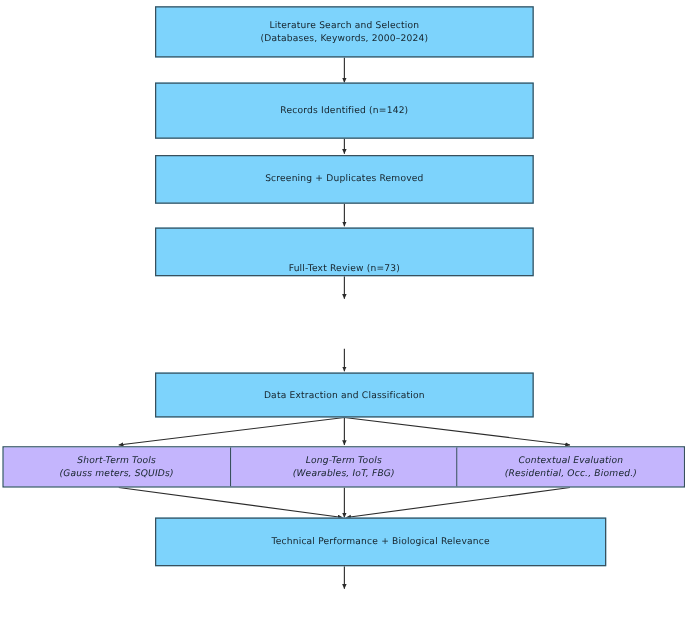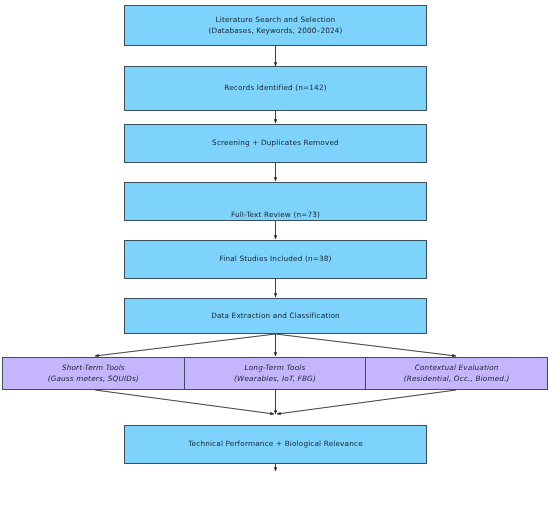--- a/index.html
+++ b/index.html
@@ -113,41 +113,38 @@
   </div>
 
   <div class="node" style="left:124px; top:124px; width:303px; height:39px;">
     <span class="node-label">Screening + Duplicates Removed</span>
   </div>
 
   <div class="node" style="left:124px; top:182px; width:303px; height:39px;align-items:flex-end;">
     <span class="node-label">Full-Text Review (n=73)</span>
   </div>
 
-  <div class="node" style="left:124px; top:240px; width:303px; height:39px;">
-    <span class="node-label">Final Studies Included (n=38)</span>
-  </div>
 
   <div class="node" style="left:124px; top:298px; width:303px; height:36px;">
     <span class="node-label">Data Extraction and Classification</span>
   </div>
 
   <div class="branch-row" style="left:2px; top:357px; width:546px; height:33px;">
     <div class="branch-cell">
       <span class="node-label">Short-Term Tools
 (Gauss meters, SQUIDs)</span>
     </div>
     <div class="branch-cell">
       <span class="node-label">Long-Term Tools
 (Wearables, IoT, FBG)</span>
     </div>
     <div class="branch-cell">
       <span class="node-label">Contextual Evaluation
 (Residential, Occ., Biomed.)</span>
     </div>
   </div>
 
-  <div class="node" style="left:124px; top:414px; width:303px; height:39px;margin-top:11px;">
+  <div class="node" style="left:124px; top:414px; width:361px; height:39px;">
     <span class="node-label">Technical Performance + Biological Relevance</span>
   </div>
 
 
 </div>
 
 </body></html>

